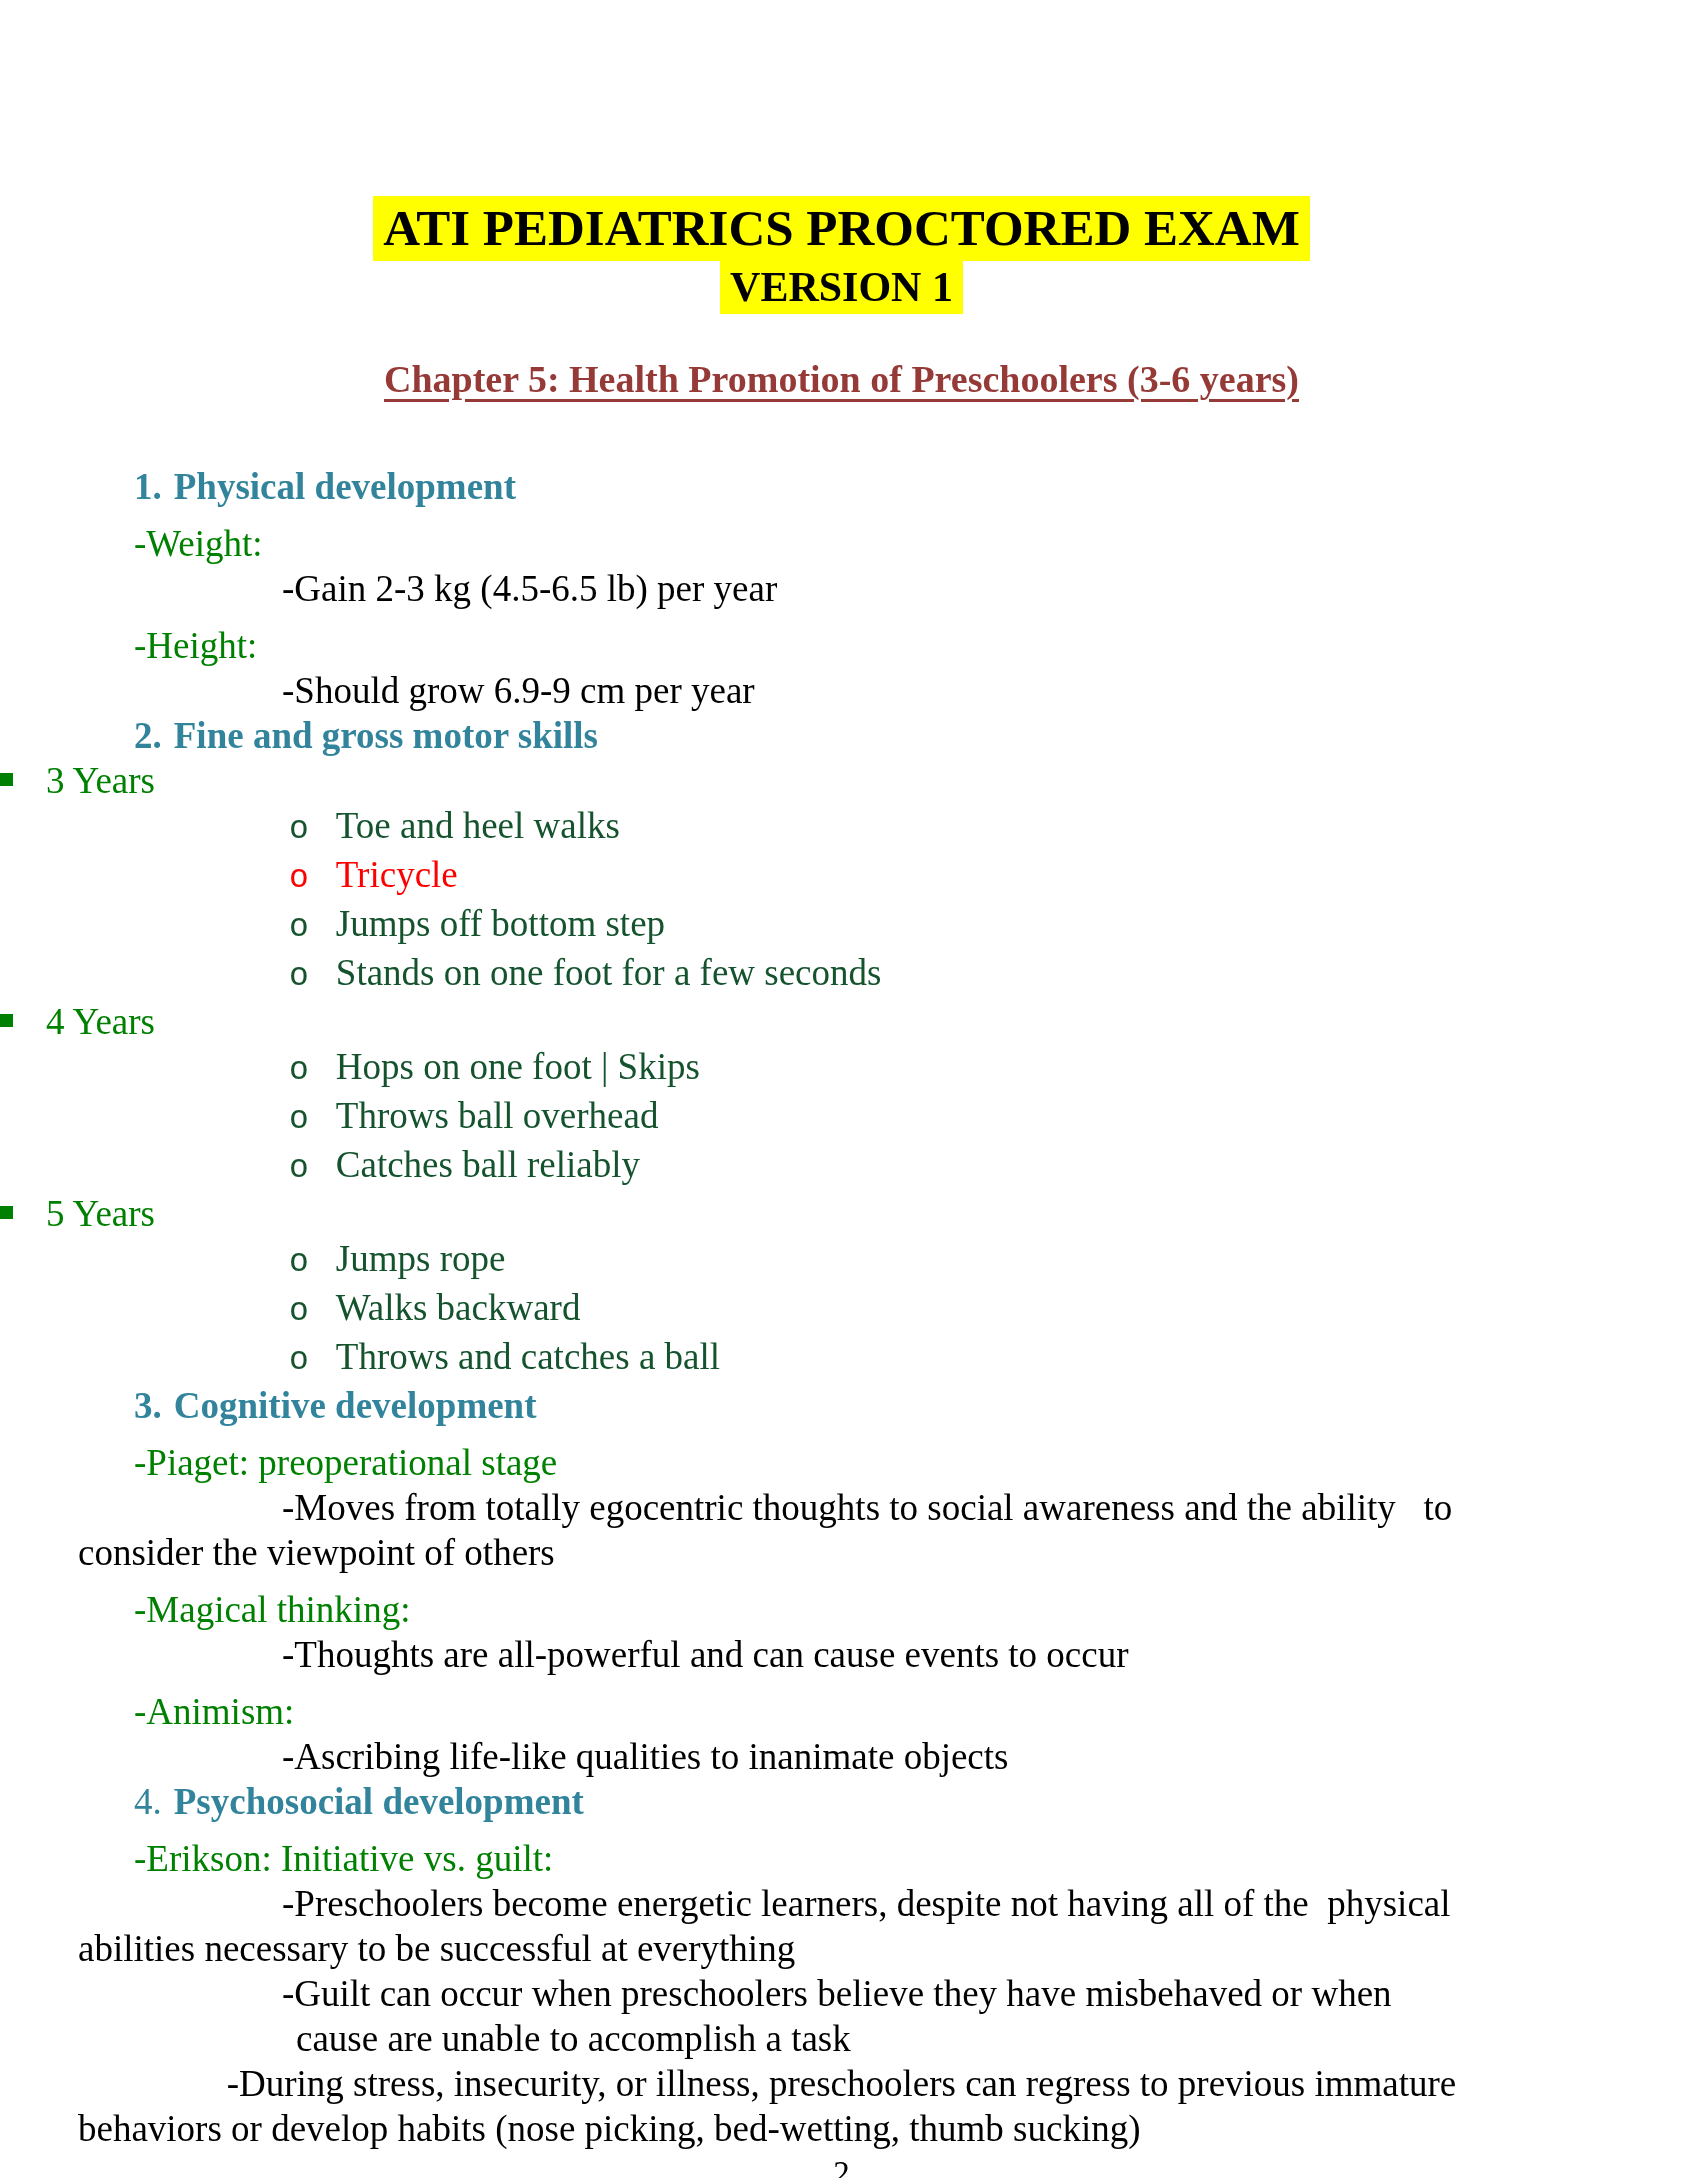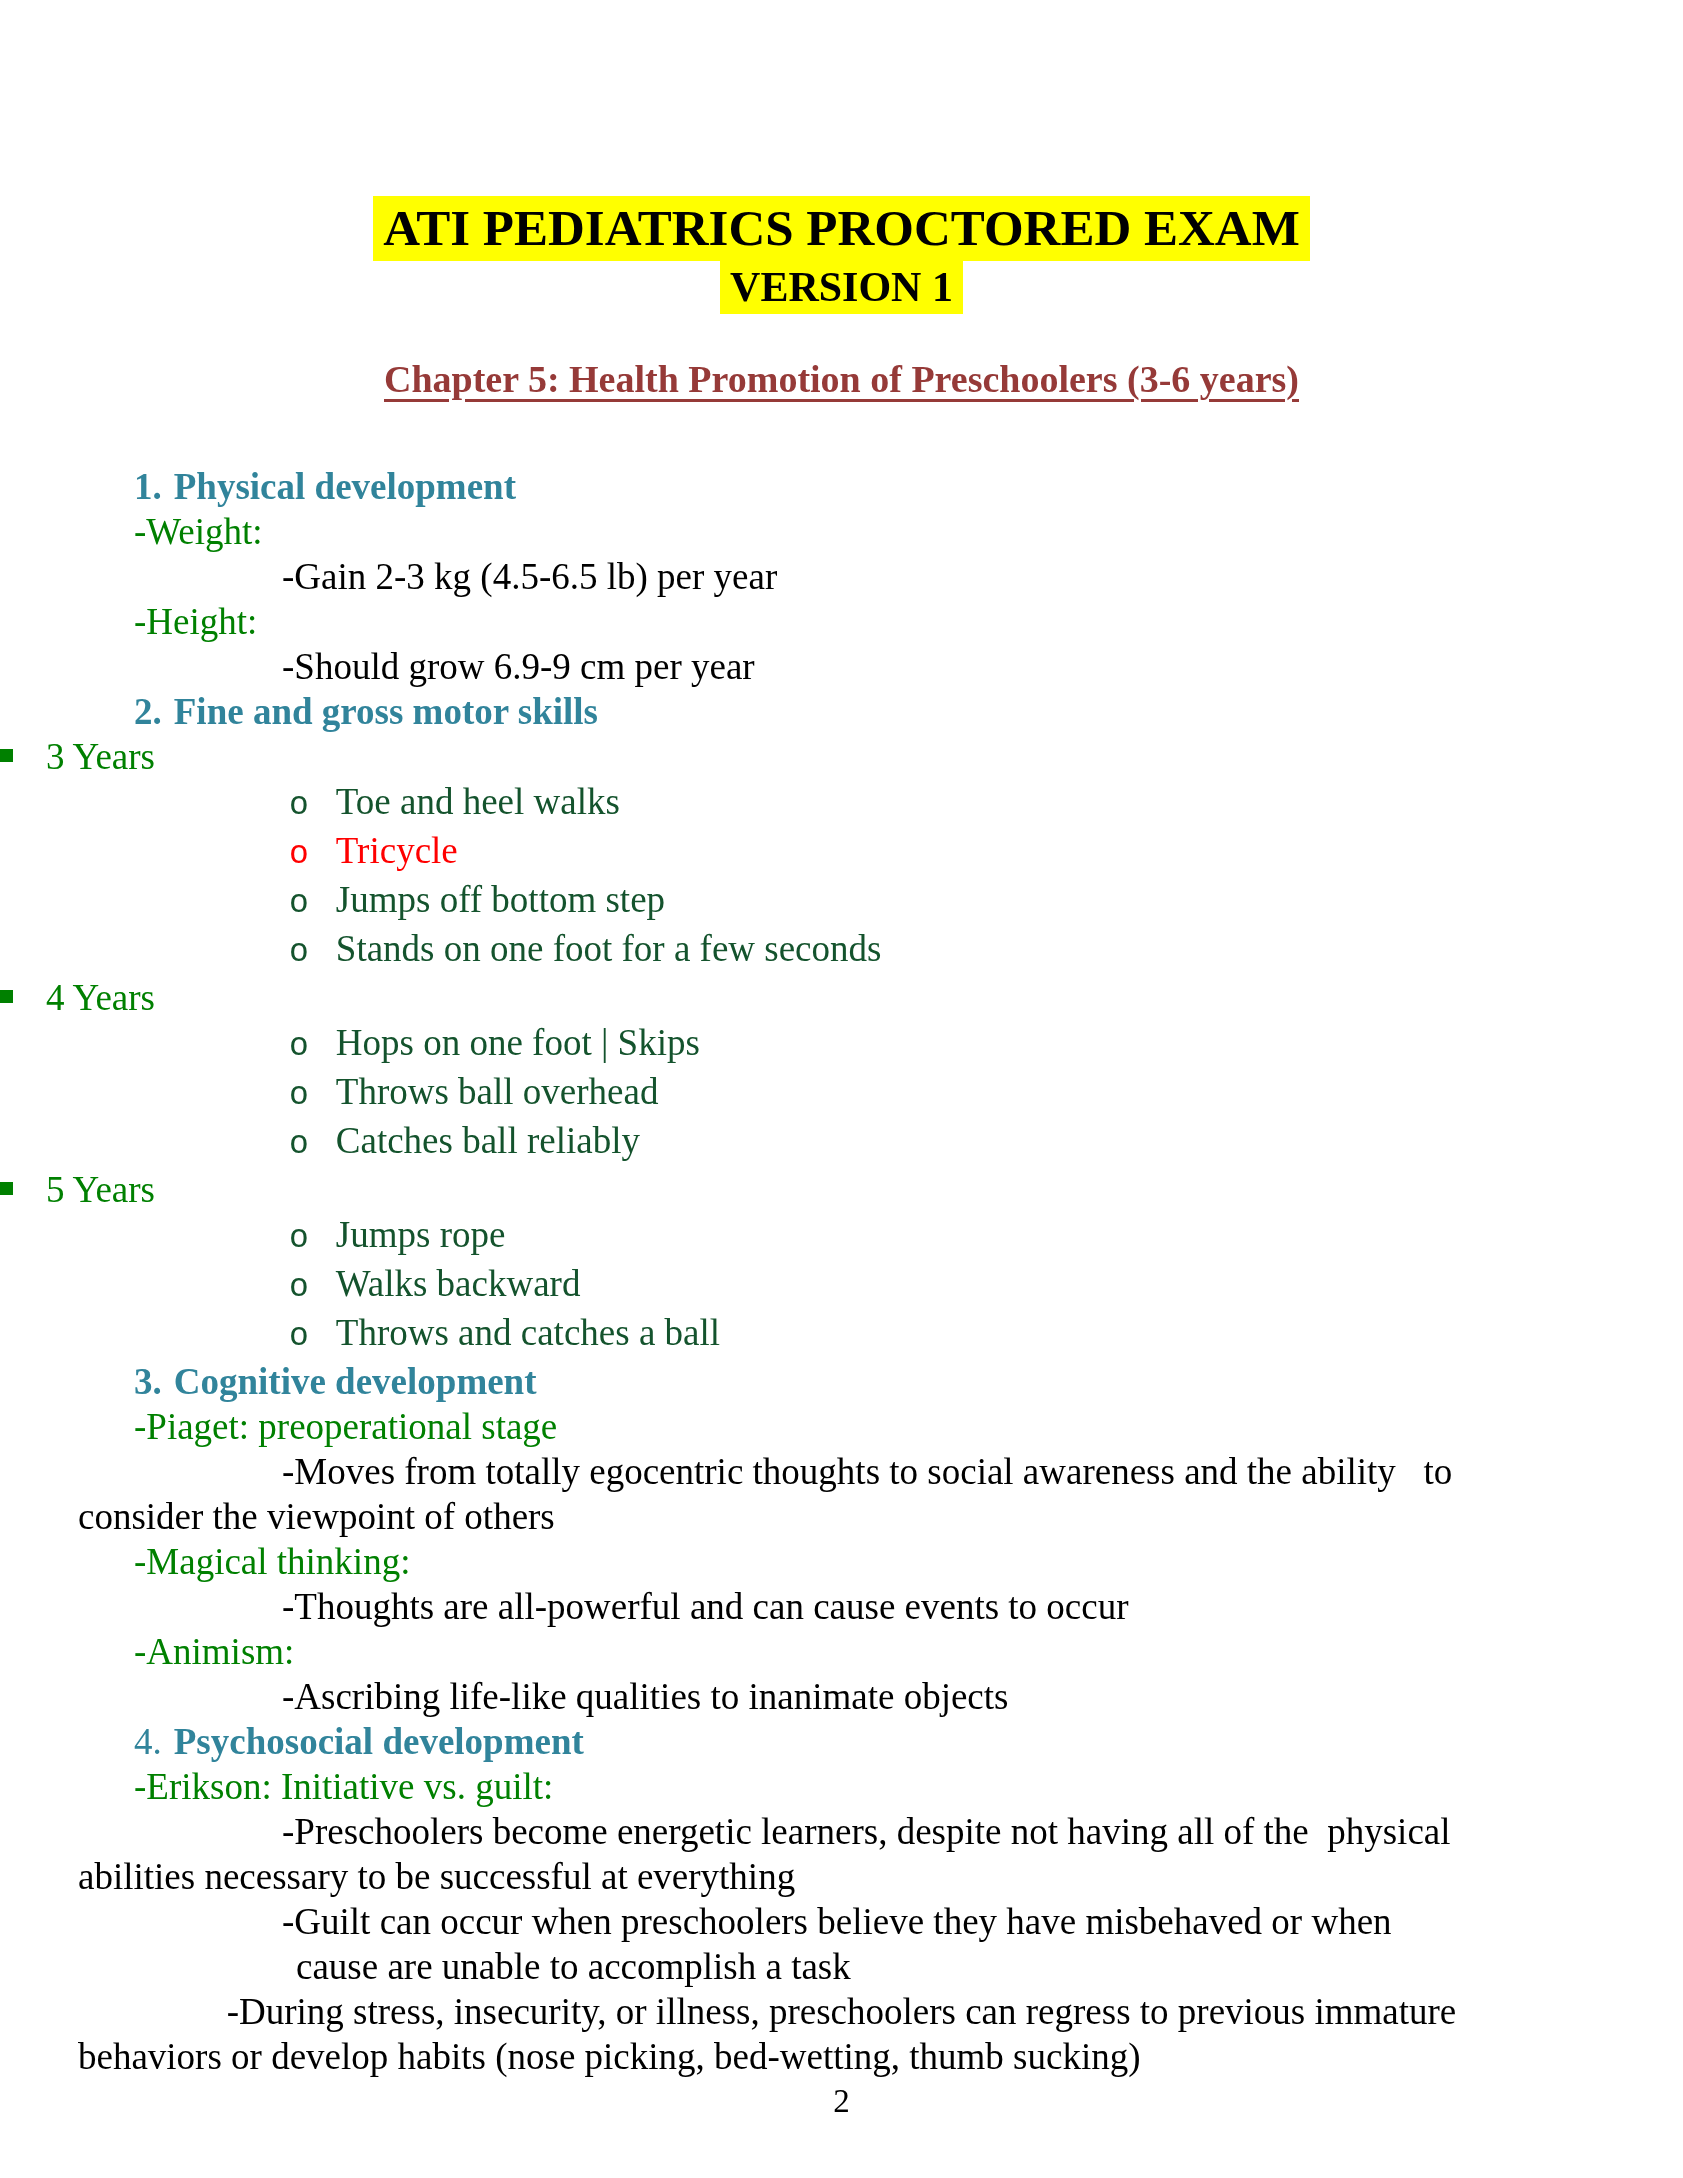--- a/index.html
+++ b/index.html
@@ -34,21 +34,21 @@
   }
   .content{position:absolute;top:464px;left:0;width:100%;}
   .line{
     white-space:pre;
     font-size:37px;line-height:45px;
     color:#000;
   }
   .heading{color:var(--teal,#31849b);font-weight:bold;padding-left:134px;}
   .heading .prefix{margin-right:12px;}
   .prefix-normal .prefix{font-weight:normal;}
-  .label{color:var(--green,#008000);padding-left:134px;}
+  .label{color:var(--green,#008000);padding-left:134px;margin-top:12px;}
   .body-tab{padding-left:282px;}
   .body-tab2{padding-left:296px;}
   .body-margin{text-align:center;}
   .body-cont{padding-left:78px;}
   .bullet1{color:var(--green,#008000);}
   .bullet1 .sq{
     display:inline-block;width:13px;height:13px;
     background:currentColor;
     margin-right:33px;margin-bottom:7px;
   }

